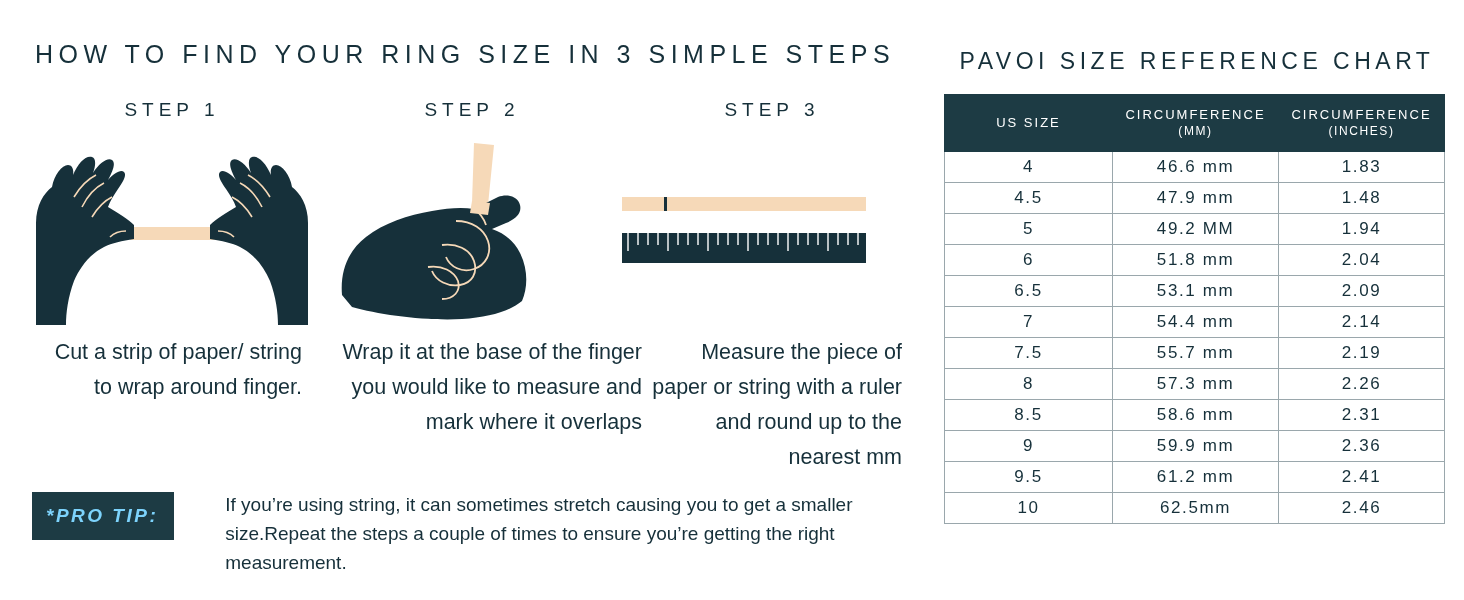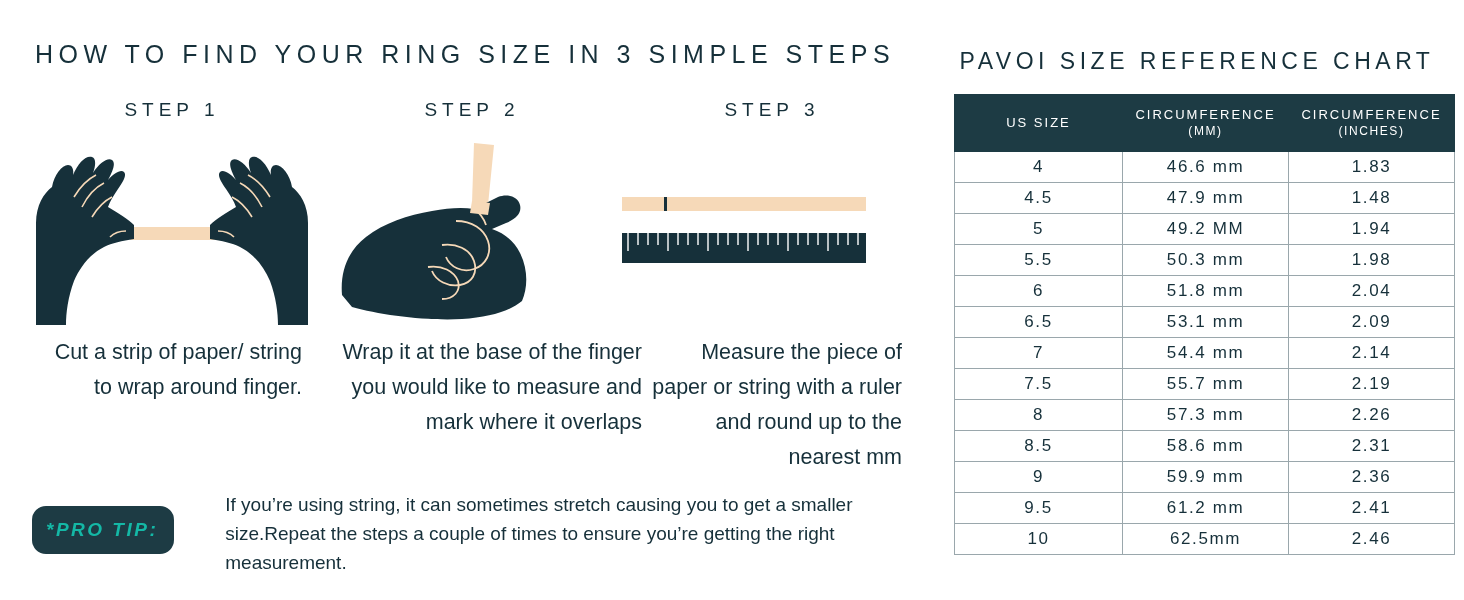--- a/index.html
+++ b/index.html
@@ -81,29 +81,28 @@
     position: absolute;
     left: 32px;
     top: 490px;
     width: 890px;
     display: flex;
     flex-direction: row;
     align-items: flex-start;
   }
   .protip-badge {
     background: #1d3b44;
-    color: #14b8a6;
+    color: #7dd3fc;
     font-size: 19px;
     letter-spacing: 2.5px;
     font-weight: bold;
     font-style: italic;
     padding: 13px 16px 13px 14px;
-    margin-top: 16px;
+    margin-top: 2px;
     white-space: nowrap;
-    border-radius: 14px;
   }
   .protip-text {
     margin-left: 51px;
     font-size: 19px;
     line-height: 29px;
     color: #16303a;
     width: 690px;
   }
 
   
@@ -120,21 +119,21 @@
     left: 0;
     top: 40px;
     width: 534px;
     text-align: center;
     font-size: 23px;
     letter-spacing: 4.5px;
     color: #16303a;
   }
   table.size-table {
     position: absolute;
-    left: 24px;
+    left: 14px;
     top: 86px;
     width: 500px;
     border-collapse: collapse;
     table-layout: fixed;
     border-radius: 15px;
   }
   table.size-table th {
     background: #1d3b44;
     color: #ffffff;
     font-weight: 400;
@@ -318,25 +317,20 @@
             <td>4.5</td>
             <td>47.9 mm</td>
             <td>1.48</td>
           </tr>
         <tr>
             <td>5</td>
             <td>49.2 MM</td>
             <td>1.94</td>
           </tr>
         <tr>
-            <td>5.5</td>
-            <td>50.3 mm</td>
-            <td>1.98</td>
-          </tr>
-        <tr>
             <td>6</td>
             <td>51.8 mm</td>
             <td>2.04</td>
           </tr>
         <tr>
             <td>6.5</td>
             <td>53.1 mm</td>
             <td>2.09</td>
           </tr>
         <tr>

